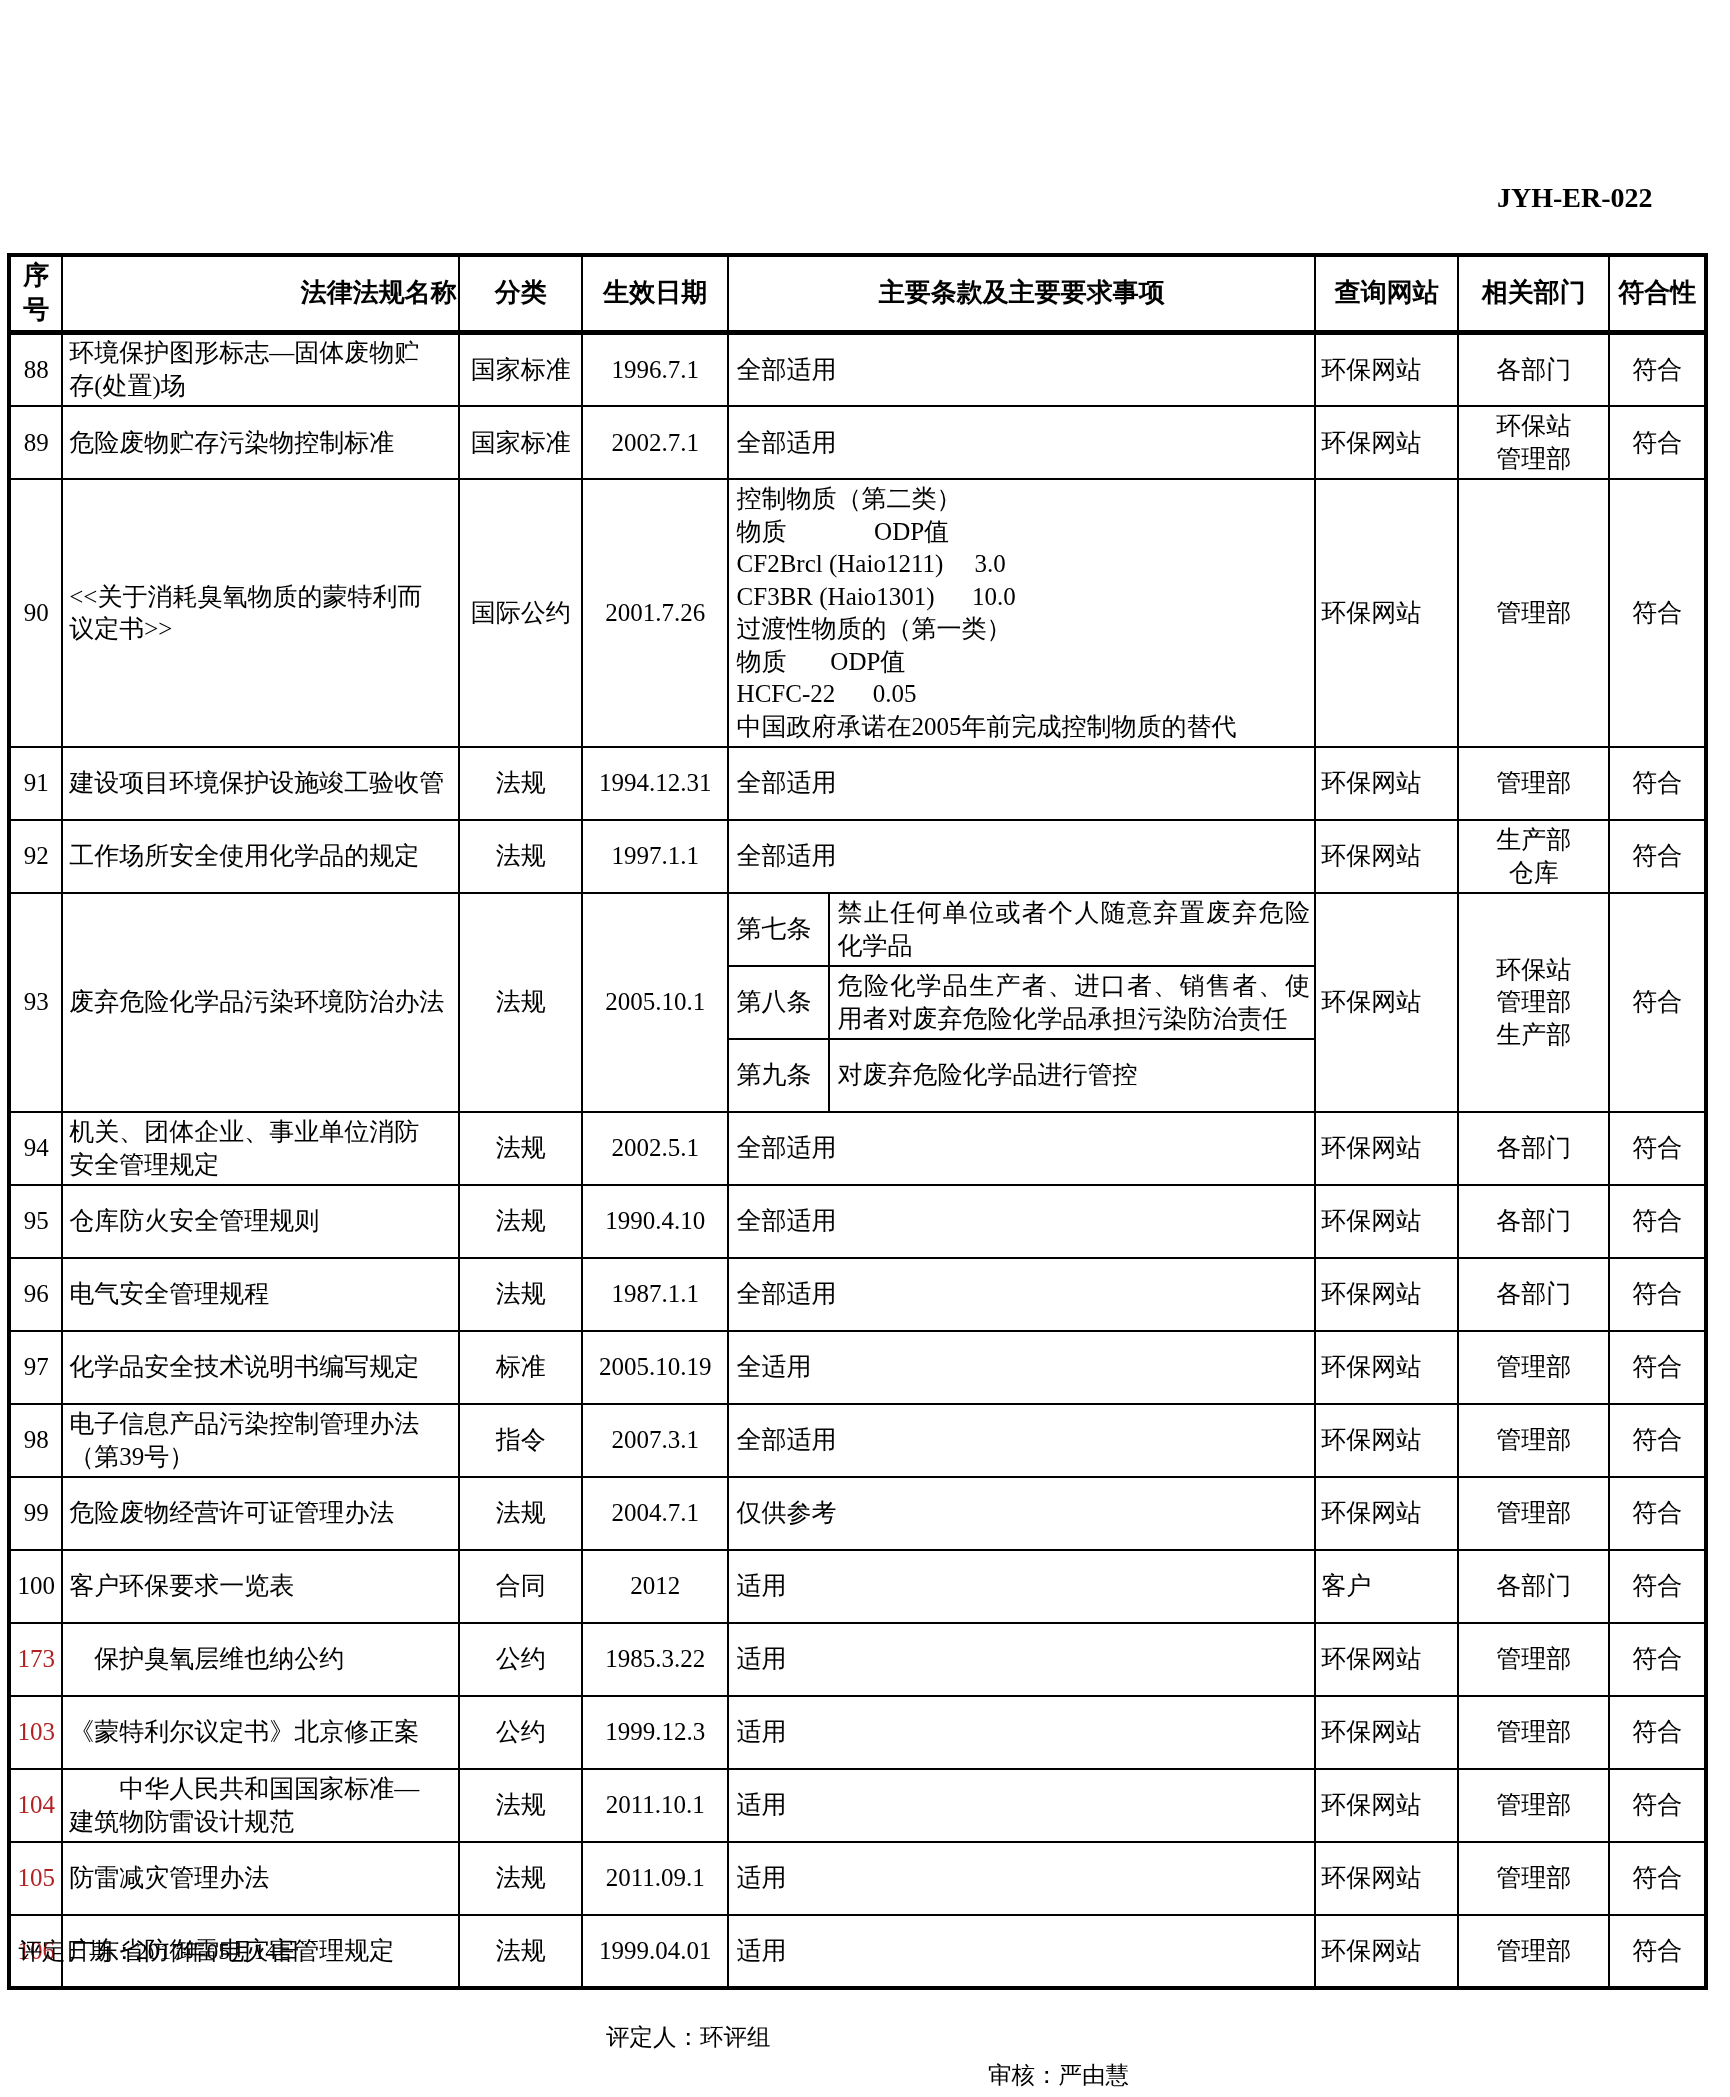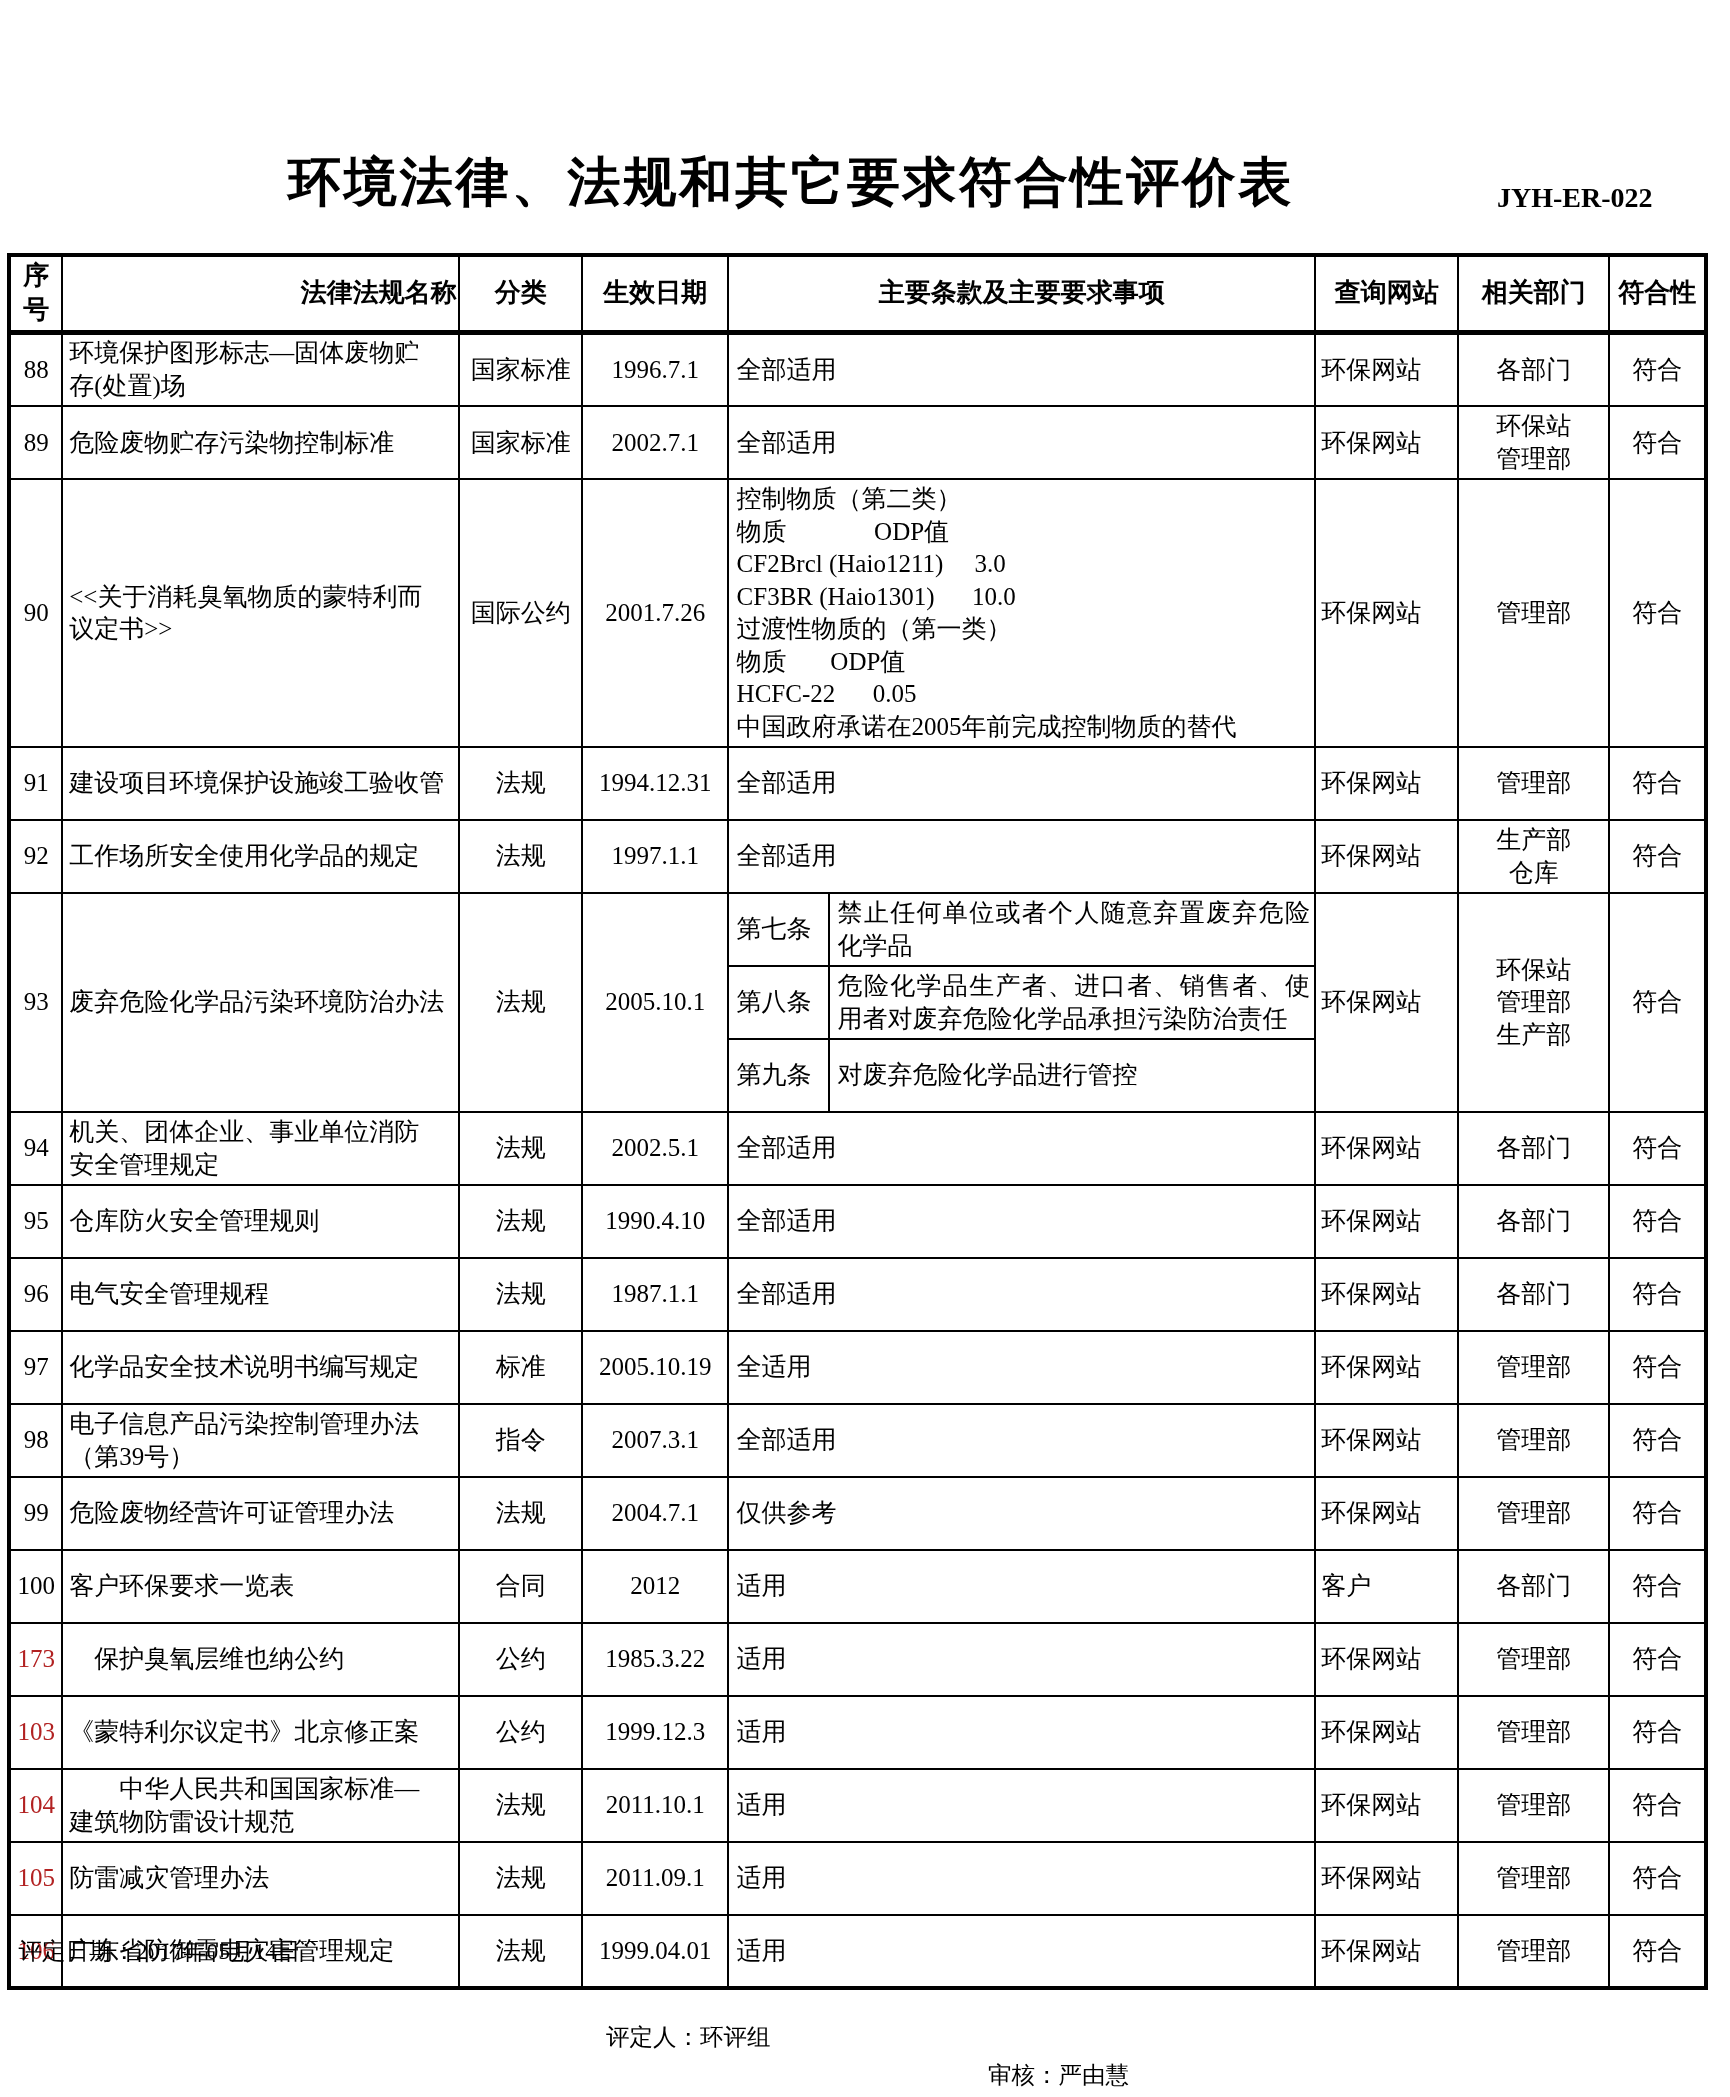--- a/index.html
+++ b/index.html
@@ -48,21 +48,20 @@
   .footer-item{position:absolute;font-size:23.5px;white-space:nowrap;}
   .footer-date{left:18.4px;top:1935px;}
   .footer-assessor{left:606px;top:2021px;}
   .footer-reviewer{left:988px;top:2031px;margin-top:28px;}
 </style>
 </head>
 <body>
 
 <div class="page">
 
-  <div class="doc-title">环境法律、法规和其它要求符合性评价表</div>
   <div class="doc-number">JYH-ER-022</div>
 
   <table class="law-table">
     <colgroup>
       <col style="width:53px">
       <col style="width:397px">
       <col style="width:123px">
       <col style="width:146px">
       <col style="width:101px">
       <col style="width:486px">

